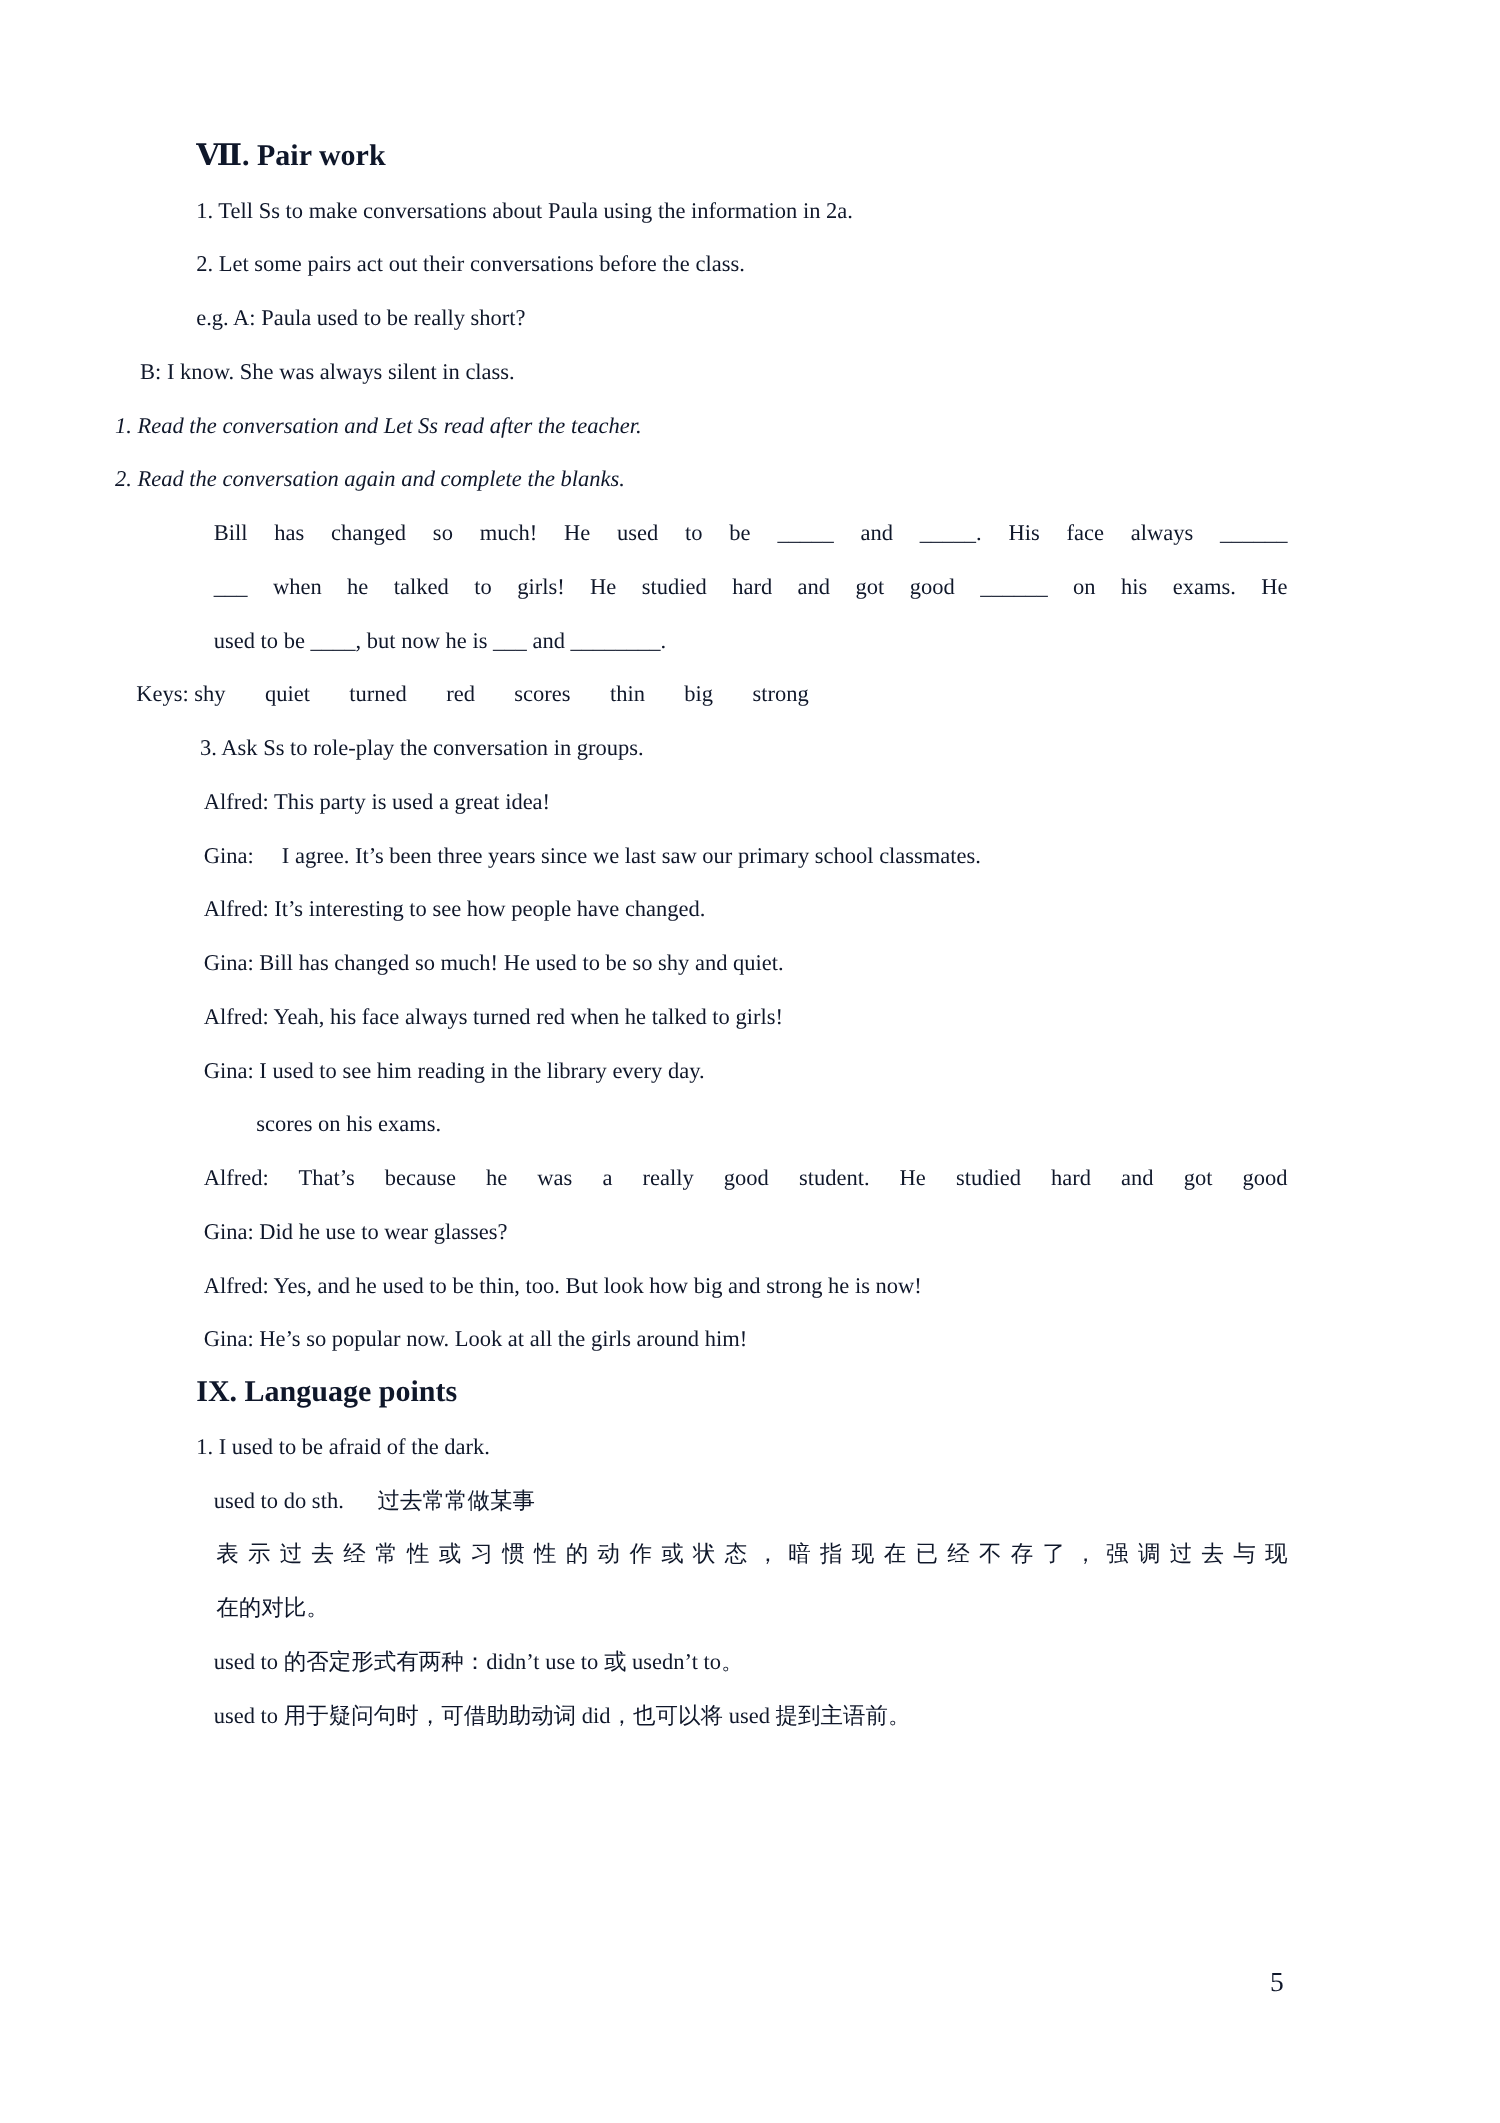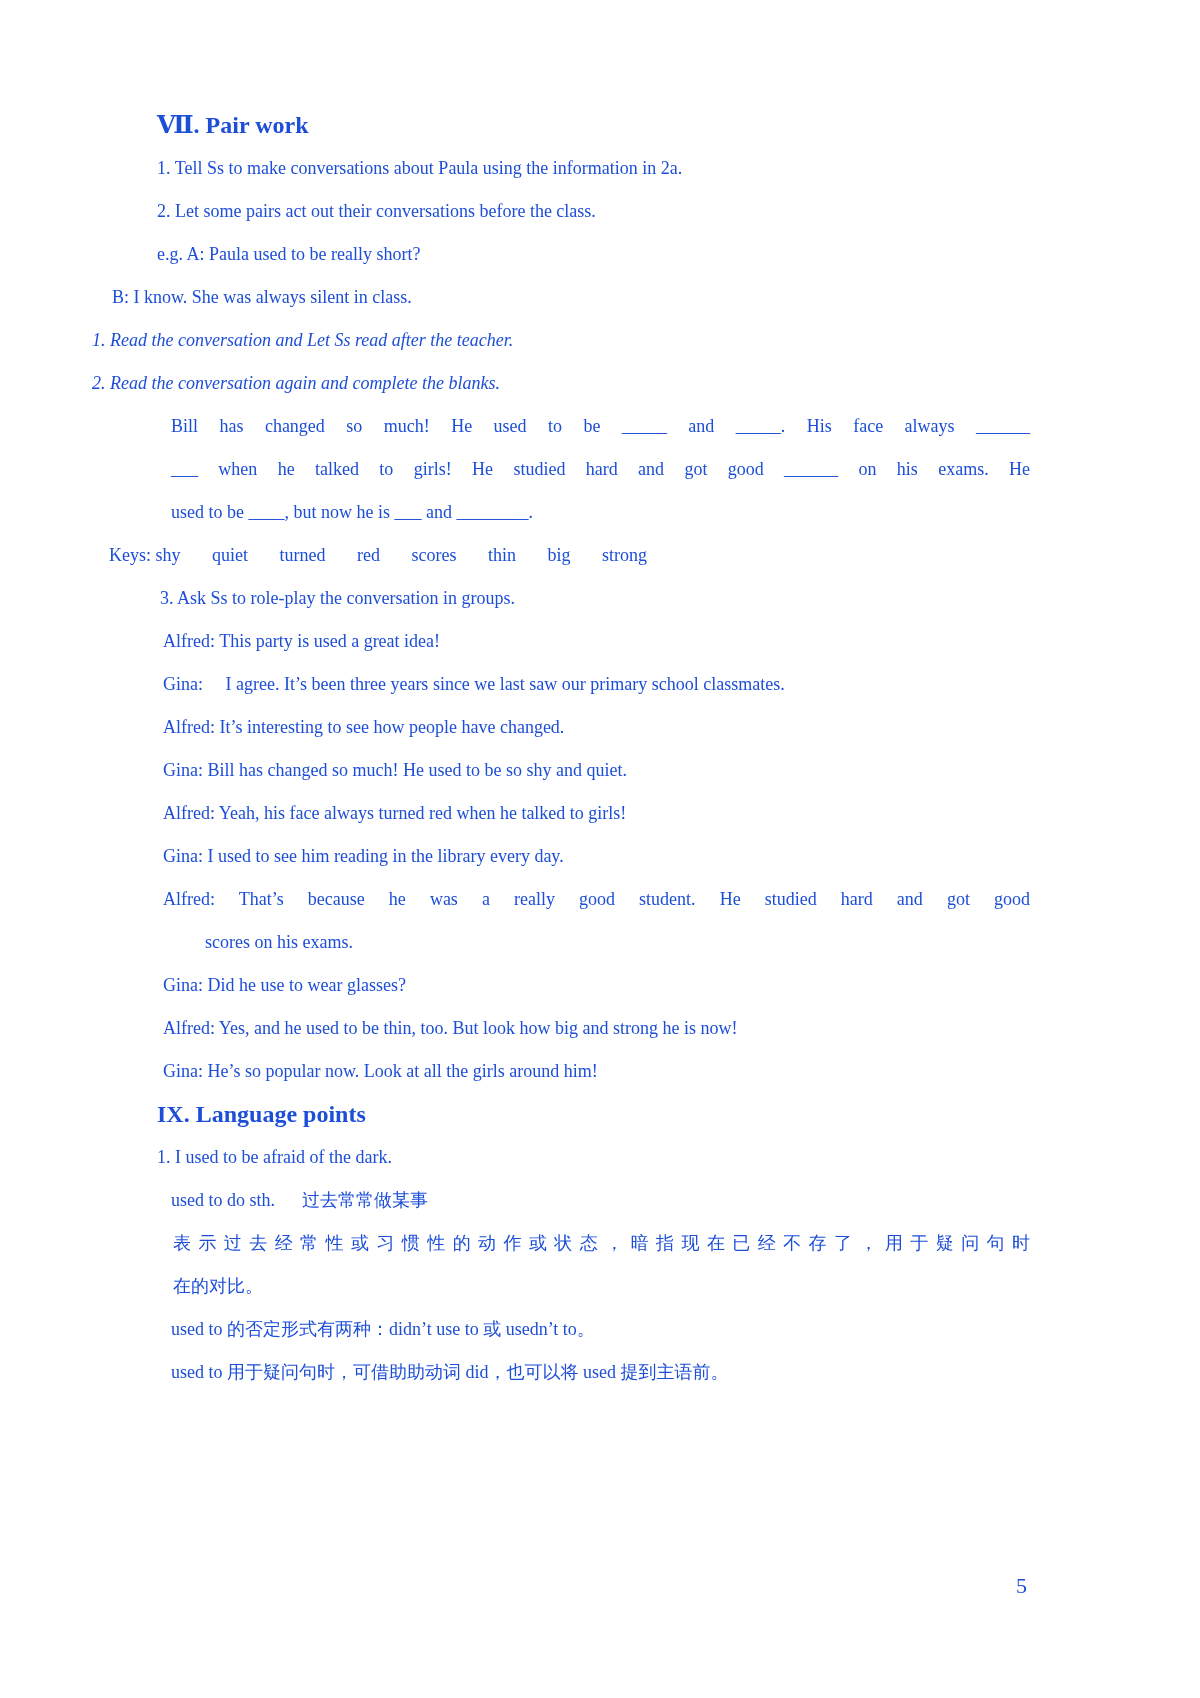--- a/index.html
+++ b/index.html
@@ -1,21 +1,21 @@
 <!DOCTYPE html>
 <html><head>
 <meta charset="utf-8">
 <style>
   html, body { margin: 0; padding: 0; background: #ffffff; }
   .page {
     position: relative;
     width: 1200px;
     height: 1698px;
     background: #ffffff;
-    color: #1d4ed8;
+    color: #0f172a;
     font-family: "Liberation Serif", "DejaVu Serif", serif;
     overflow: hidden;
   }
   .content { position: absolute; top: 104px; left: 0; width: 1200px; }
   .line {
     height: 43px;
     line-height: 43px;
     font-size: 18px;
     white-space: pre;
   }
@@ -63,30 +63,30 @@
     <div class="line m171 j w859">___ when he talked to girls! He studied hard and got good ______ on his exams. He</div>
     <div class="line m171">used to be ____, but now he is ___ and ________.</div>
     <div class="line m178">Keys: shy       quiet       turned       red       scores       thin       big       strong</div>
     <div class="line m160">3. Ask Ss to role-play the conversation in groups.</div>
     <div class="line m163">Alfred: This party is used a great idea!</div>
     <div class="line m163">Gina:     I agree. It’s been three years since we last saw our primary school classmates.</div>
     <div class="line m163">Alfred: It’s interesting to see how people have changed.</div>
     <div class="line m163">Gina: Bill has changed so much! He used to be so shy and quiet.</div>
     <div class="line m163">Alfred: Yeah, his face always turned red when he talked to girls!</div>
     <div class="line m163">Gina: I used to see him reading in the library every day.</div>
+    <div class="line m205">scores on his exams.</div>
     <div class="line m163 j w867">Alfred: That’s because he was a really good student. He studied hard and got good</div>
-    <div class="line m205">scores on his exams.</div>
     <div class="line m163">Gina: Did he use to wear glasses?</div>
     <div class="line m163">Alfred: Yes, and he used to be thin, too. But look how big and strong he is now!</div>
     <div class="line m163">Gina: He’s so popular now. Look at all the girls around him!</div>
 
     <div class="line h m157">IX. Language points</div>
     <div class="line m157">1. I used to be afraid of the dark.</div>
     <div class="line m171">used to do sth.      过去常常做某事</div>
-    <div class="line m173 j w857">表示过去经常性或习惯性的动作或状态，暗指现在已经不存了，用于疑问句时</div>
+    <div class="line m173 j w857">表示过去经常性或习惯性的动作或状态，暗指现在已经不存了，强调过去与现</div>
     <div class="line m173">在的对比。</div>
     <div class="line m171">used to 的否定形式有两种：didn’t use to 或 usedn’t to。</div>
     <div class="line m171">used to 用于疑问句时，可借助助动词 did，也可以将 used 提到主语前。</div>
 
   </div>
 
   <div class="page-number">5</div>
 </div>
 
 </body></html>

